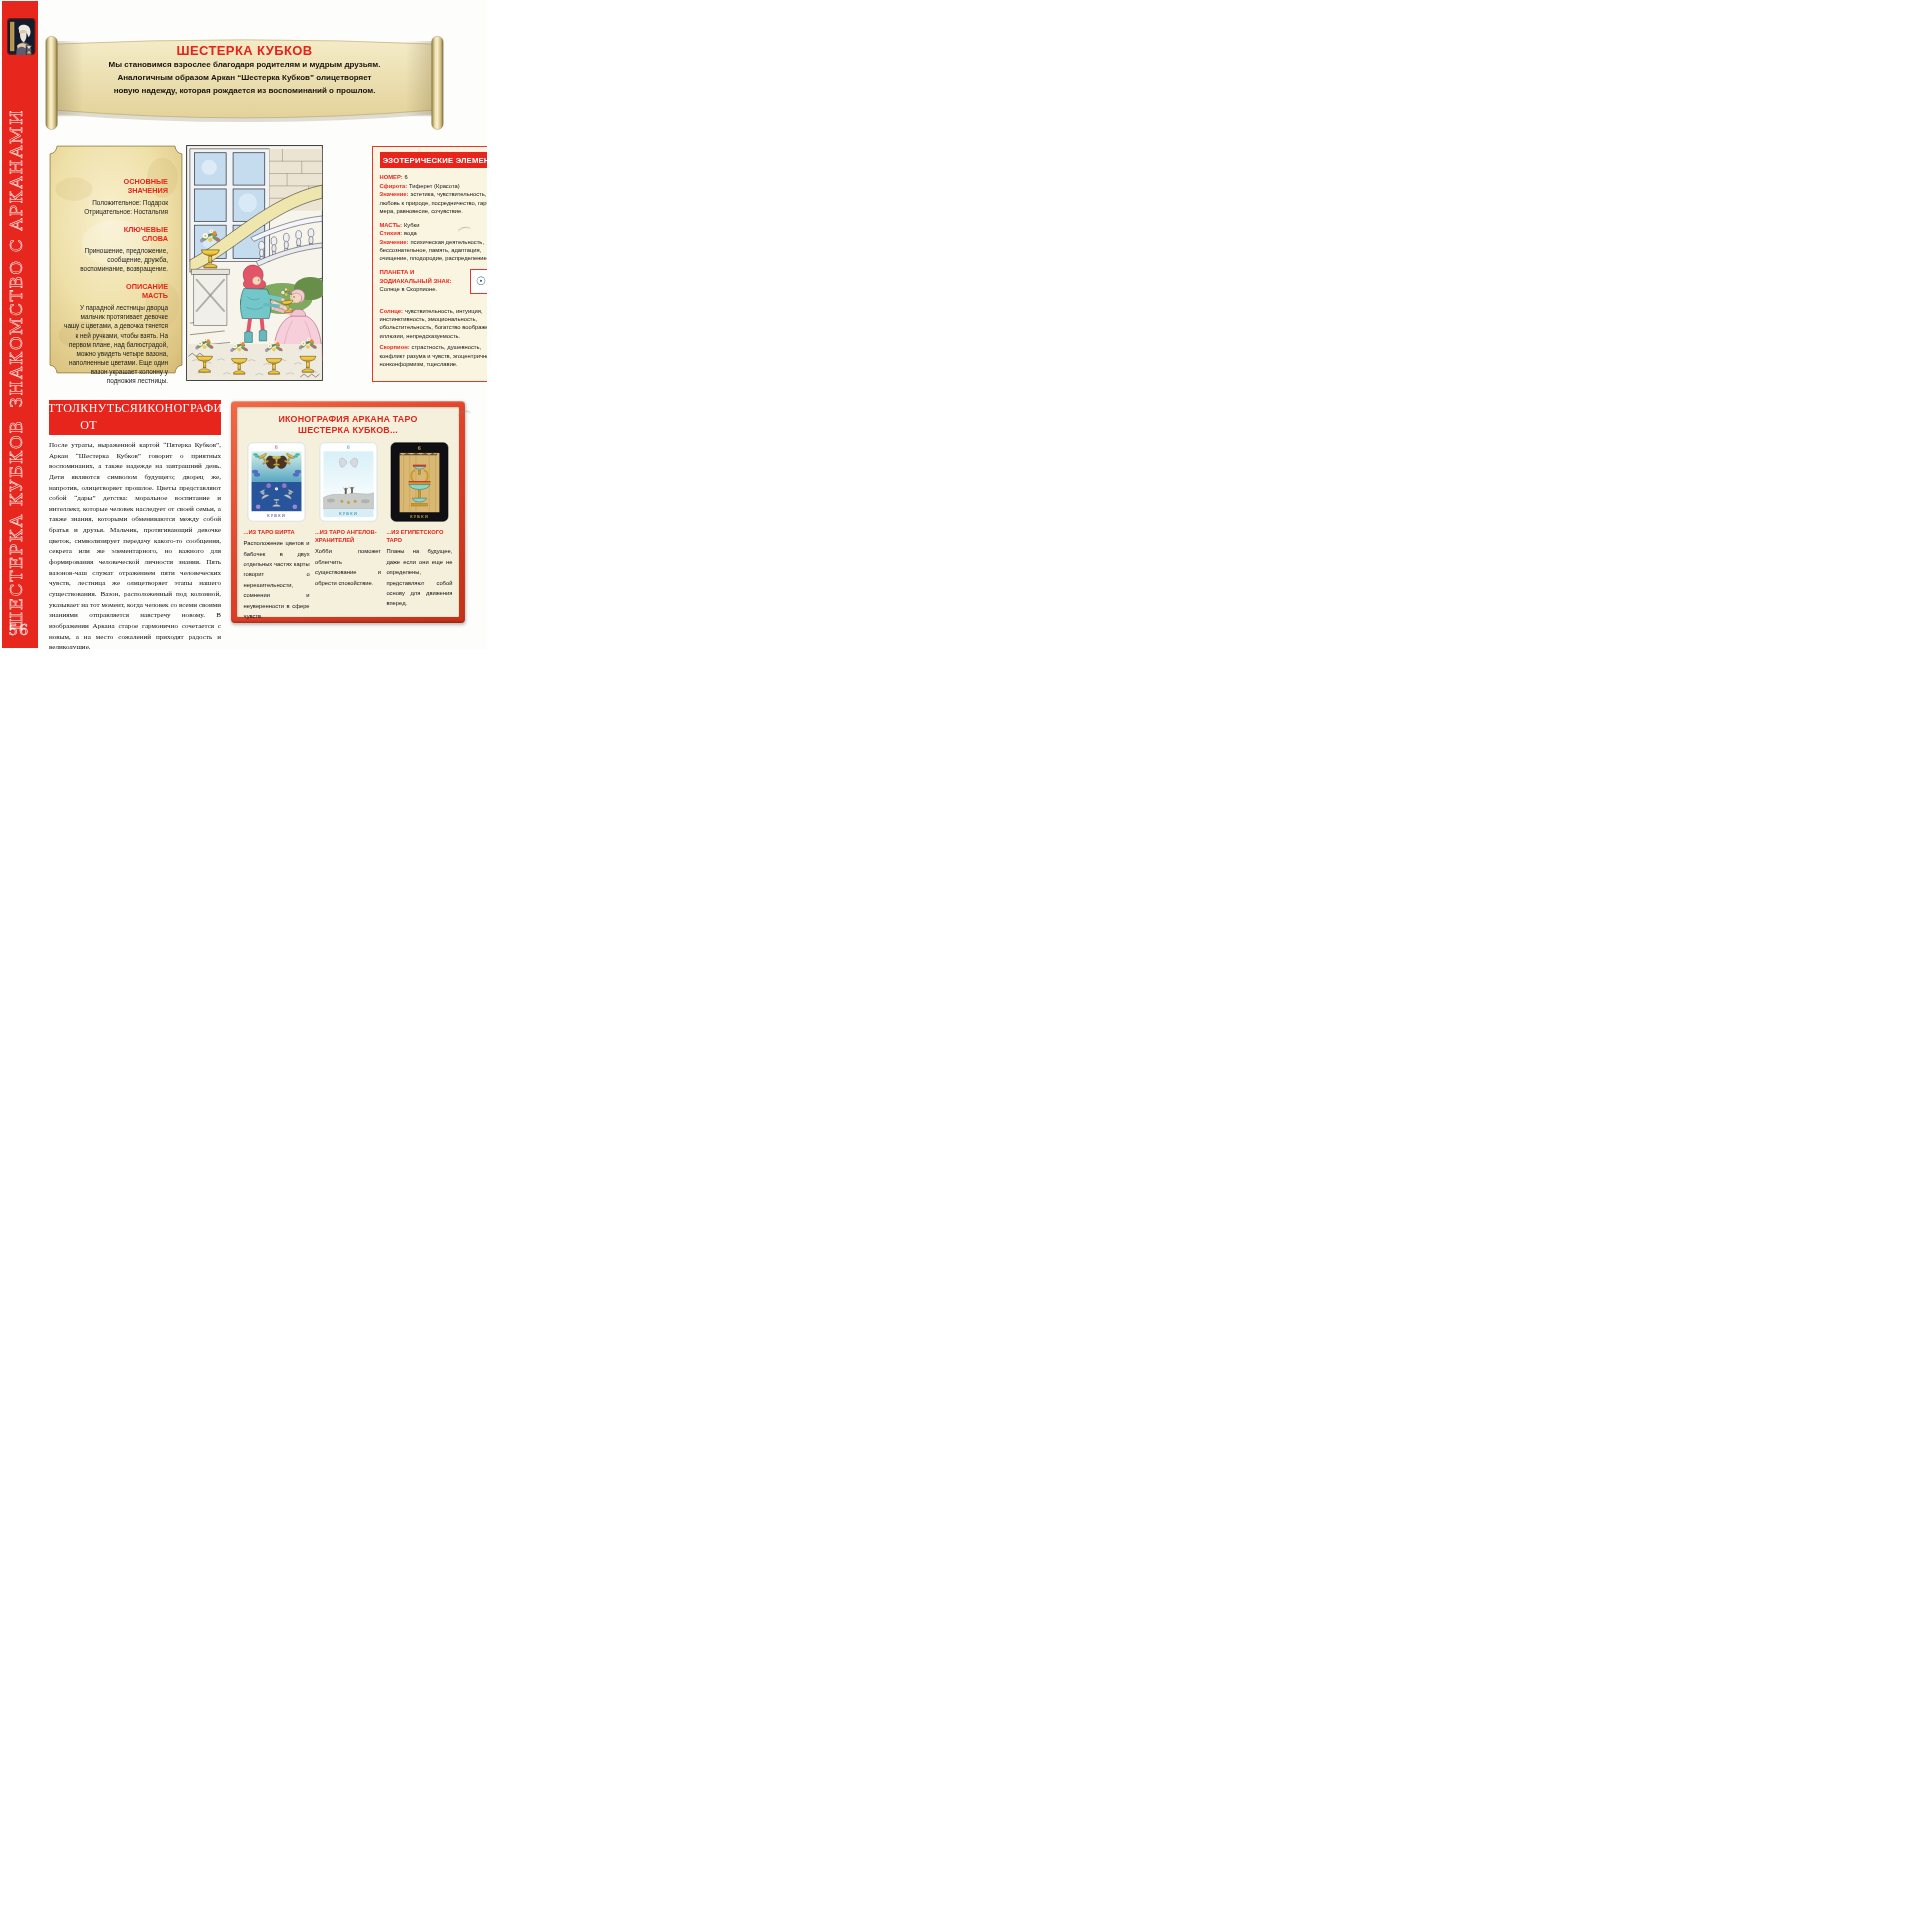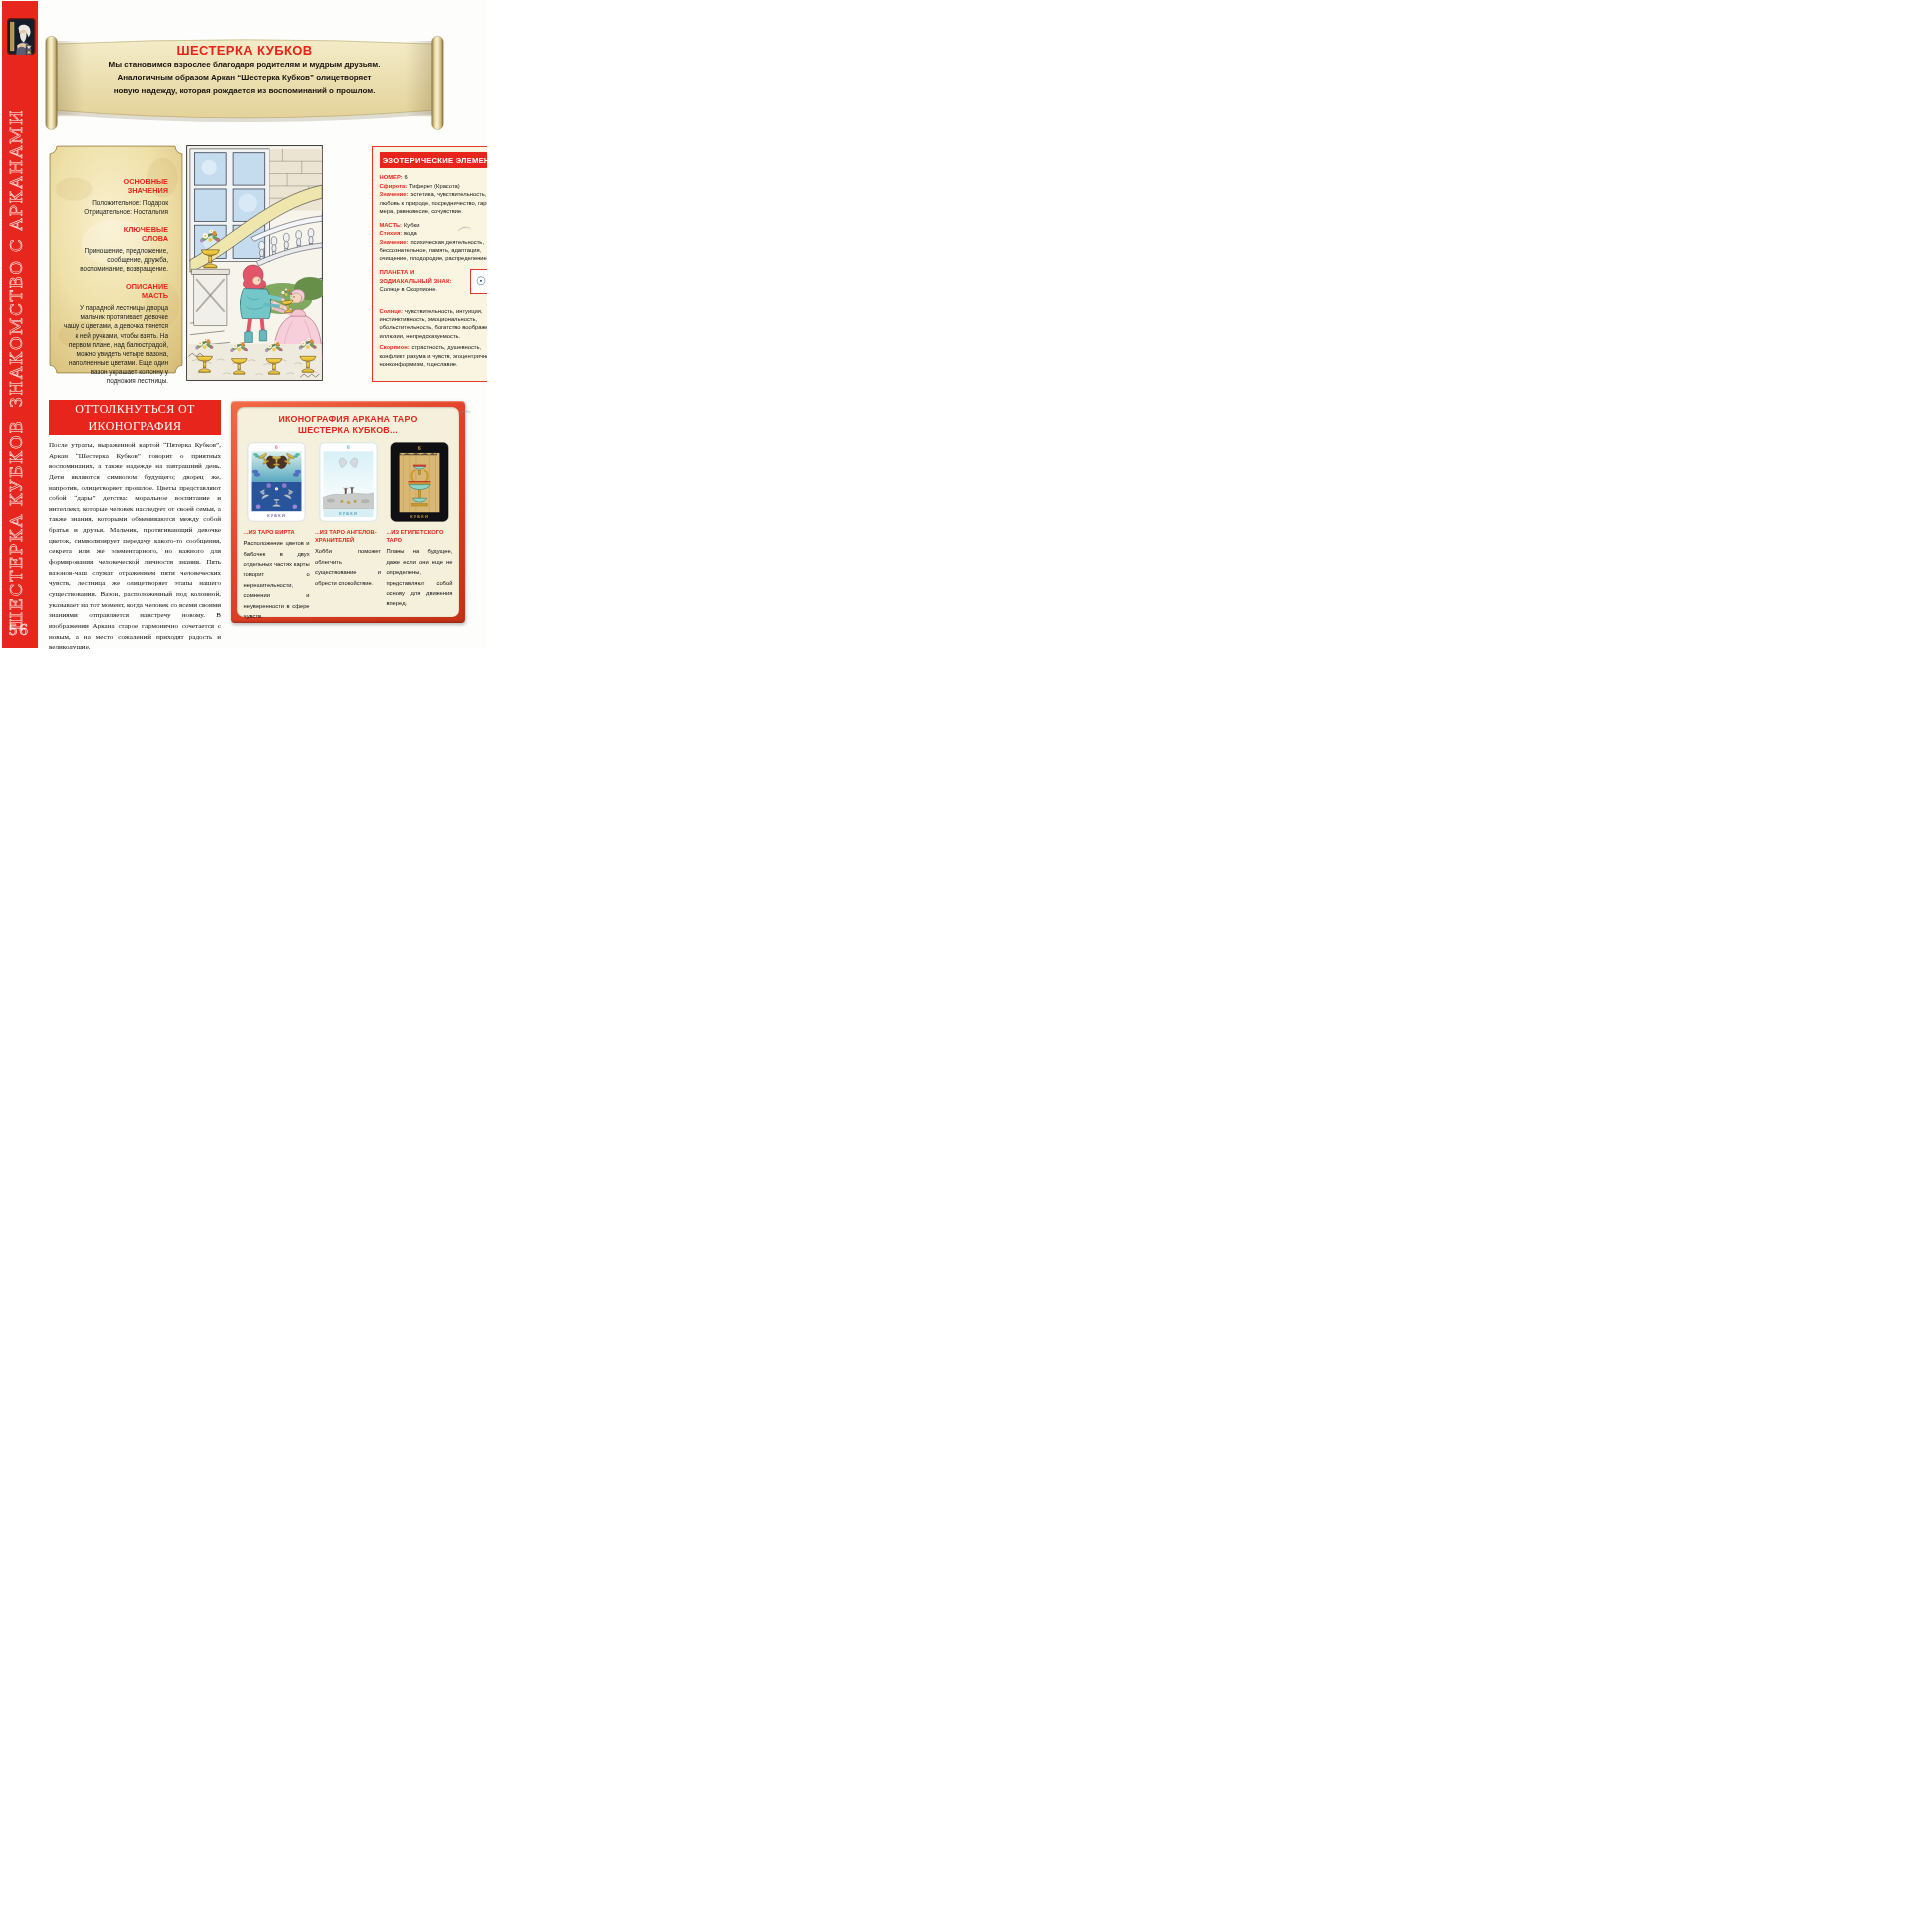--- a/index.html
+++ b/index.html
@@ -43,31 +43,31 @@
   .planet-value{font-size:5.8px;margin-top:1.2px;}
   .symbol-box{position:absolute;right:0;top:0.8px;width:34px;height:23px;background:#fff;
               border:0.8px solid #e2372b;display:flex;align-items:center;justify-content:center;gap:3.9px;}
   .sym{font-family:"DejaVu Sans",sans-serif;color:#255d70;}
   .sym-sun{font-size:11.6px;}
   .sym-sco{font-size:10.4px;}
 
   
   .article-title{left:49px;top:400px;width:172px;height:35px;background:#e8251d;color:#fff;
                  font-family:"Liberation Serif",serif;font-size:12px;line-height:1.4;letter-spacing:0.4px;
-                 text-align:center;display:flex;flex-direction:column;justify-content:center;}
+                 text-align:center;display:flex;justify-content:center;}
   .article-title span{display:block;}
   .article-body{left:49px;top:440px;width:172px;font-family:"Liberation Serif",serif;
                 font-size:7.1px;line-height:1.5;text-align:justify;color:#121212;}
 
   
   .icon-frame{left:231px;top:401px;width:234px;height:222px;box-sizing:border-box;
               background:linear-gradient(145deg,#f26a45 0%,#e2432a 45%,#c33116 100%);
               border-radius:3.9px;padding:5.8px;
               box-shadow:inset 0 0.8px 1.2px rgba(255,255,255,.45),inset 0 -1.2px 1.9px rgba(80,10,0,.4),0.8px 1.2px 3.1px rgba(0,0,0,.25);}
-  .icon-inner{background:#f4f0dc;height:100%;box-sizing:border-box;border-radius:7px;padding:3.9px 5.4px;
+  .icon-inner{background:#f4f0dc;height:100%;box-sizing:border-box;border-radius:1px;padding:3.9px 5.4px;
               box-shadow:inset 0.4px 0.4px 1.9px rgba(0,0,0,.28);}
   .icon-title{color:#e2261c;font-size:8.9px;font-weight:bold;text-align:center;line-height:1.3;
               letter-spacing:0.2px;margin:3.1px 0 5.4px;}
   .icon-title span{display:block;}
   .cards-row{display:flex;gap:5.4px;justify-content:center;}
   .card-col{width:66px;}
   .card-col svg{display:block;margin:0 auto;}
   .cap-title{color:#e2251b;font-weight:bold;font-size:5.8px;line-height:1.4;margin:5.4px 0 2.3px;}
   .cap-body{font-size:5.8px;line-height:1.8;text-align:justify;margin:0;color:#111;}
 

